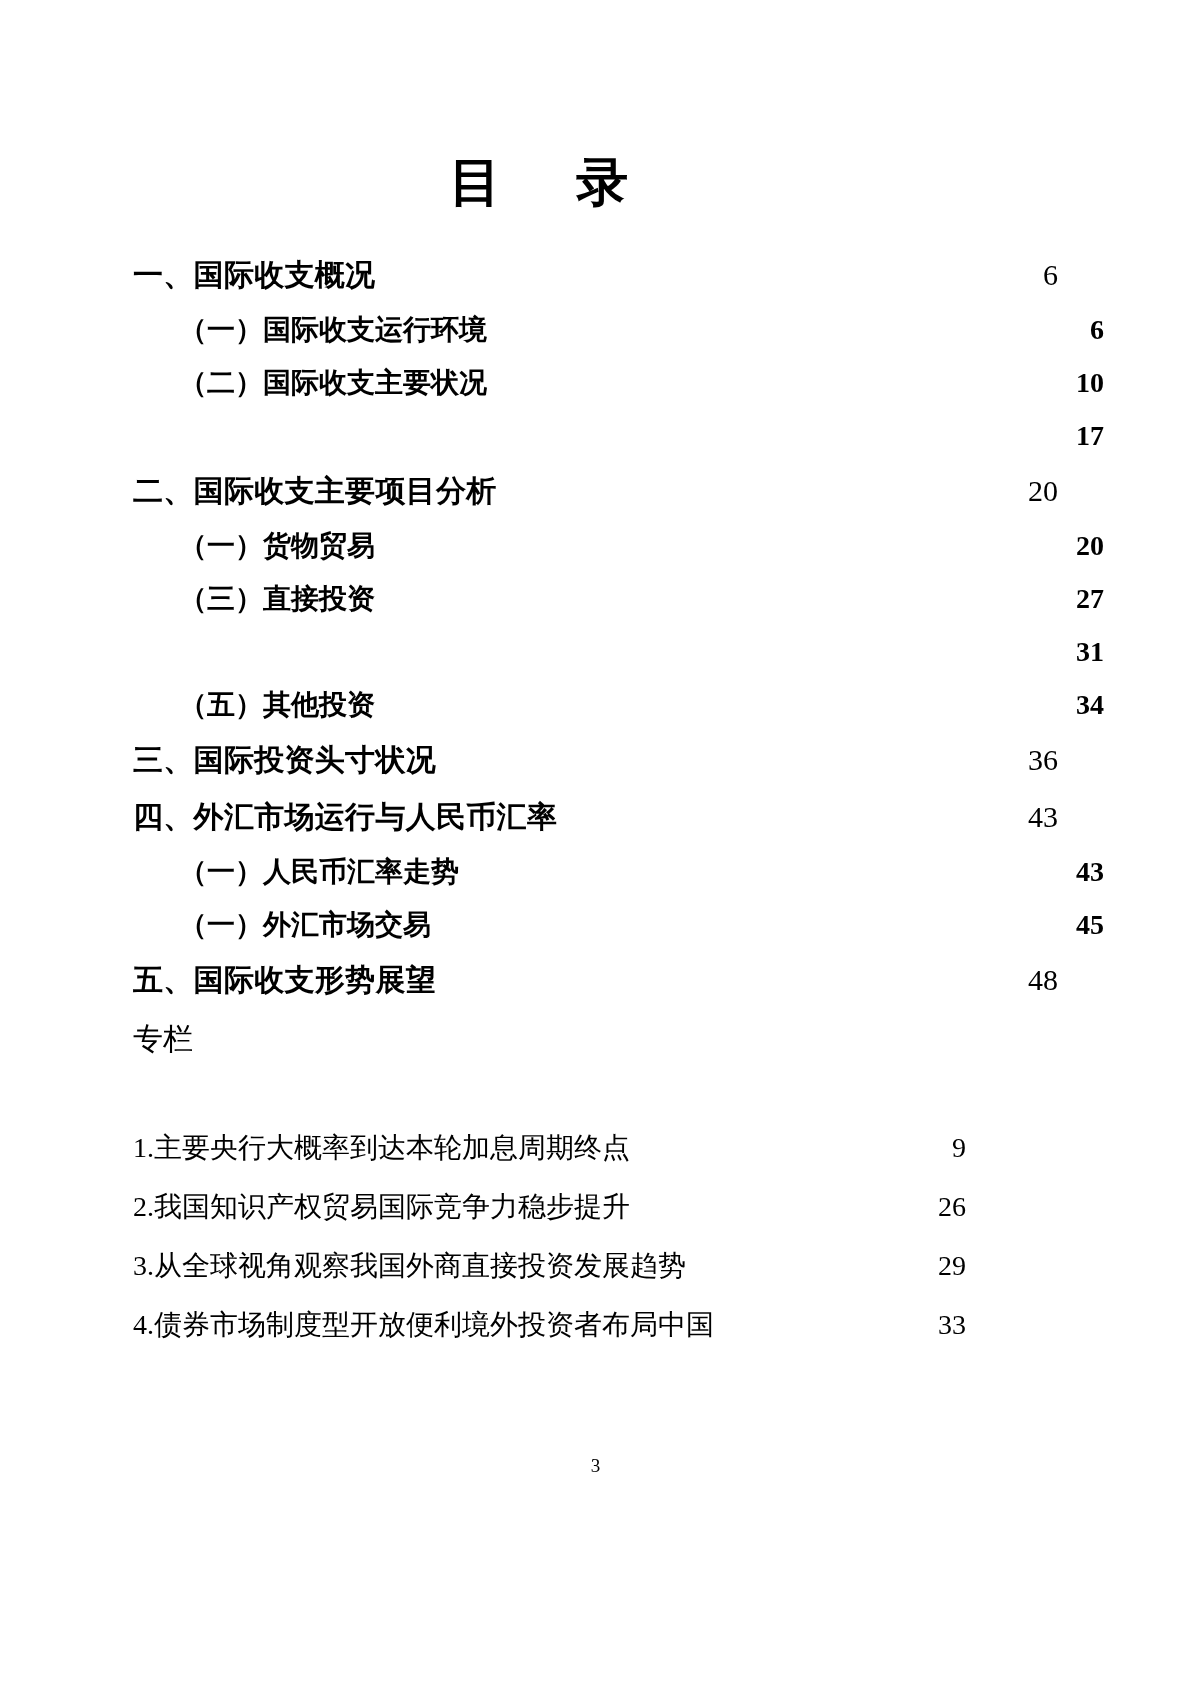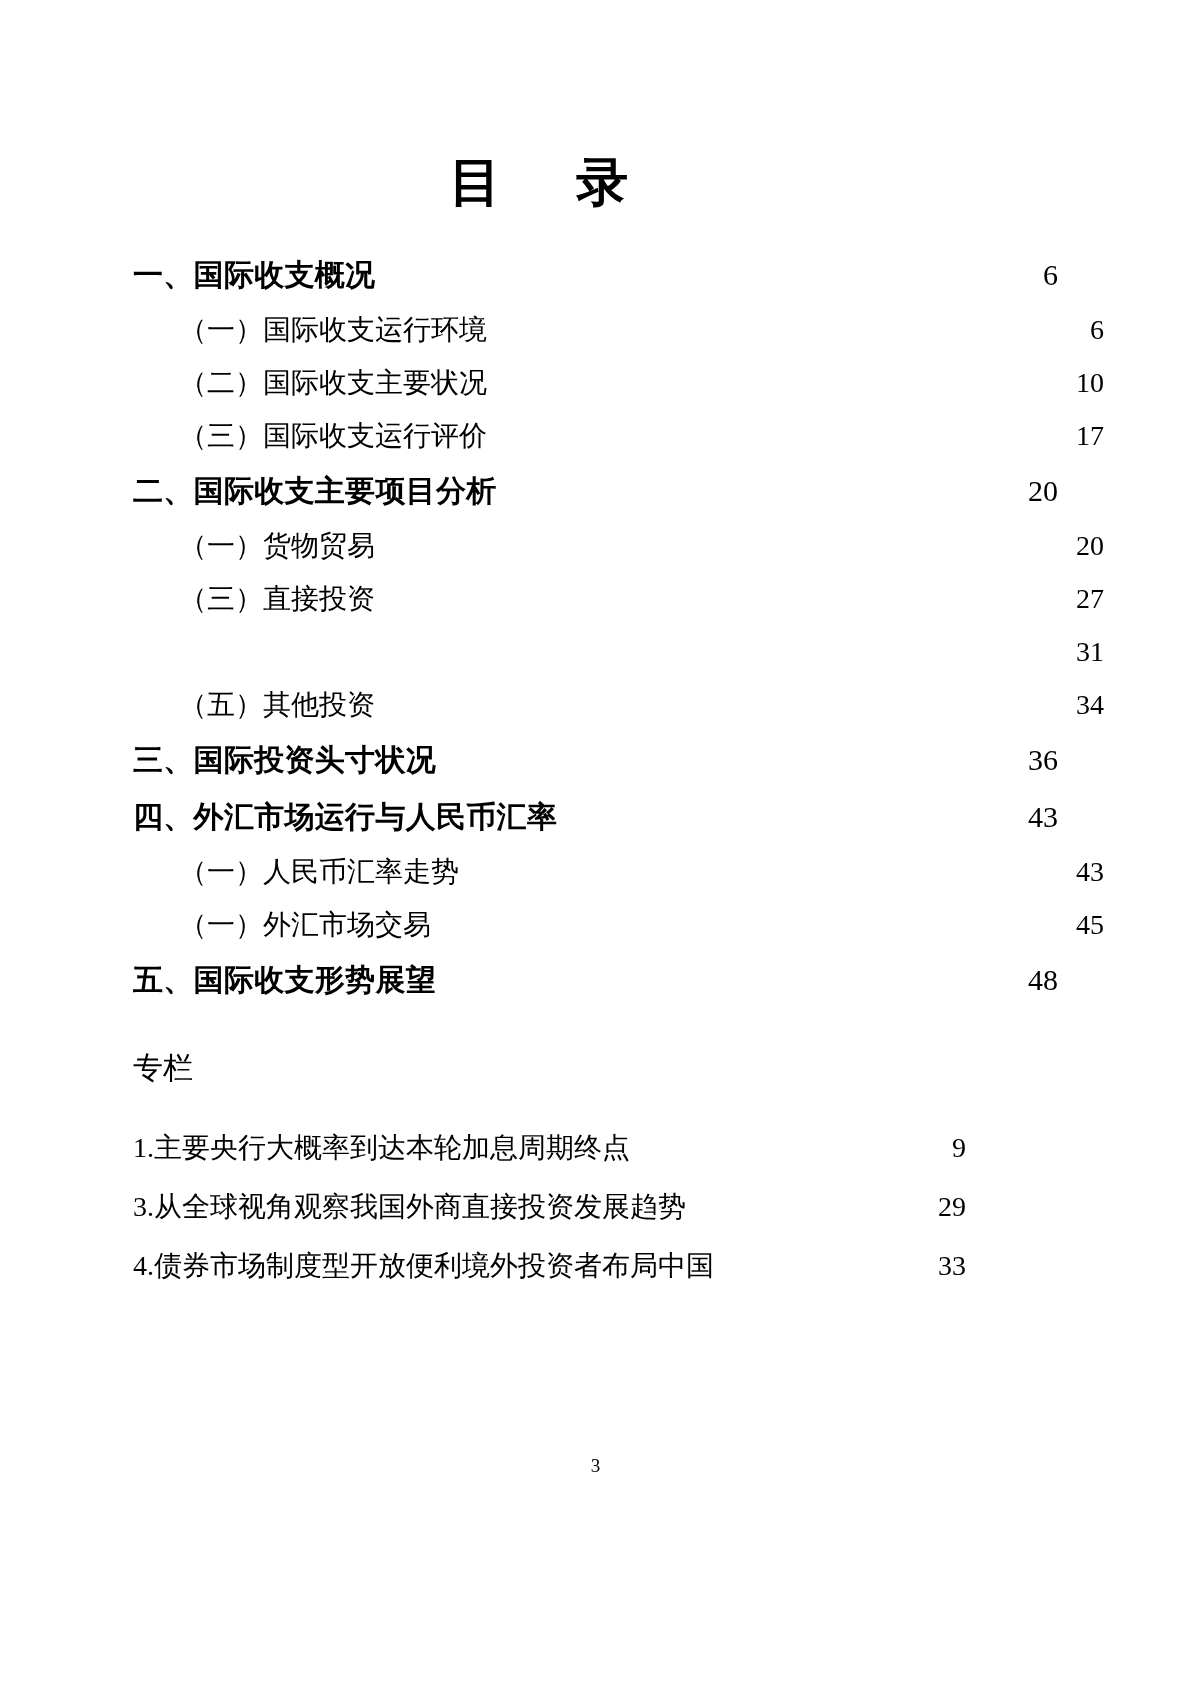--- a/index.html
+++ b/index.html
@@ -58,21 +58,21 @@
     font-weight: bold;
     font-size: 30px;
     height: 57px;
     line-height: 57px;
   }
   .lvl1 .lbl { letter-spacing: 0.01em; }
 
   
   .lvl2 {
     font-family: "Liberation Serif", "DejaVu Serif", serif;
-    font-weight: normal;
+    font-weight: bold;
     font-size: 28px;
     height: 53px;
     line-height: 53px;
     padding-left: 46px;
   }
 
   
   .boxrow {
     font-family: "Liberation Serif", "DejaVu Serif", serif;
     font-weight: normal;
@@ -107,21 +107,21 @@
     font-family: "Liberation Serif", "DejaVu Serif", serif;
     padding-left: 2px;
   }
   .lvl1 .pg { font-size: 30px; font-weight: normal; }
   .lvl2 .pg { font-size: 28px; }
   .boxrow .pg { font-size: 28px; }
 
   
   .box-heading {
     position: absolute;
-    top: 1048px;
+    top: 1019px;
     left: 133px;
     font-family: "Liberation Sans", "DejaVu Sans", sans-serif;
     font-weight: normal;
     font-size: 30px;
     color: #000;
   }
 
   .box-list {
     position: absolute;
     top: 1118px;
@@ -158,21 +158,20 @@
         <span class="lbl">（一）国际收支运行环境</span>
         <span class="leader"></span>
         <span class="pg">6</span>
       </div>
       <div class="toc-row lvl2">
         <span class="lbl">（二）国际收支主要状况</span>
         <span class="leader"></span>
         <span class="pg">10</span>
       </div>
       <div class="toc-row lvl2">
-        <span class="lbl">（三）国际收支运行评价</span>
         <span class="leader"></span>
         <span class="pg">17</span>
       </div>
       <div class="toc-row lvl1">
         <span class="lbl">二、国际收支主要项目分析</span>
         <span class="leader"></span>
         <span class="pg">20</span>
       </div>
       <div class="toc-row lvl2">
         <span class="lbl">（一）货物贸易</span>
@@ -222,20 +221,25 @@
 
   <div class="box-heading">专栏</div>
 
   <div class="box-list">
       <div class="toc-row boxrow">
         <span class="lbl">1.主要央行大概率到达本轮加息周期终点</span>
         <span class="leader"></span>
         <span class="pg">9</span>
       </div>
       <div class="toc-row boxrow">
+        <span class="lbl">2.我国知识产权贸易国际竞争力稳步提升</span>
+        <span class="leader"></span>
+        <span class="pg">26</span>
+      </div>
+      <div class="toc-row boxrow">
         <span class="lbl">3.从全球视角观察我国外商直接投资发展趋势</span>
         <span class="leader"></span>
         <span class="pg">29</span>
       </div>
       <div class="toc-row boxrow">
         <span class="lbl">4.债券市场制度型开放便利境外投资者布局中国</span>
         <span class="leader"></span>
         <span class="pg">33</span>
       </div>
     </div>

